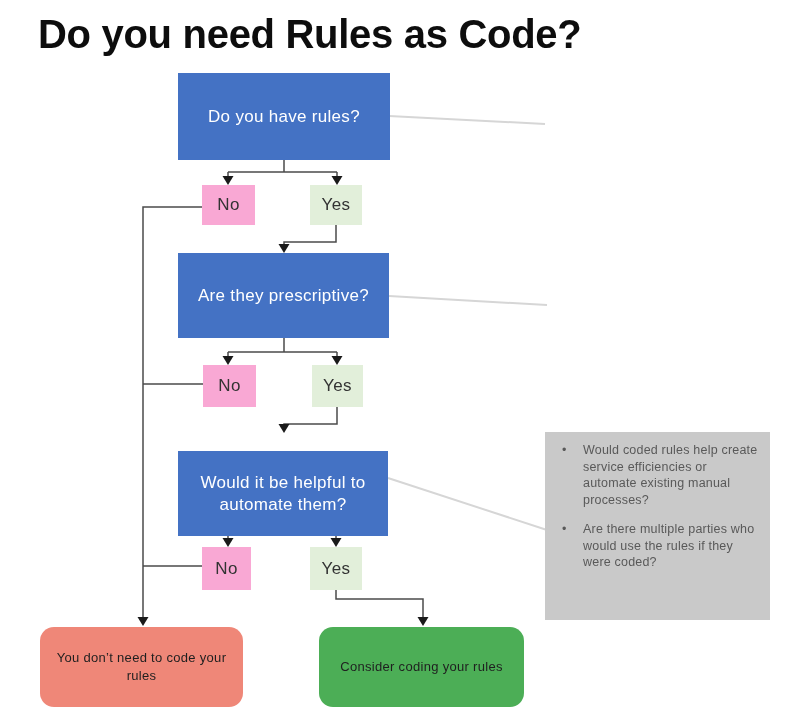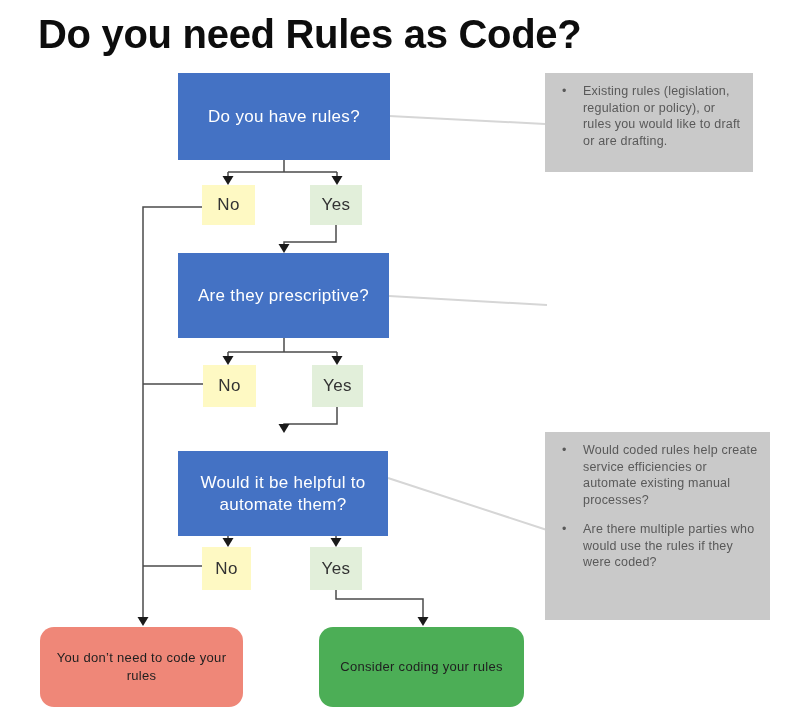--- a/index.html
+++ b/index.html
@@ -13,21 +13,21 @@
   }
   .box{position:absolute;display:flex;align-items:center;justify-content:center;text-align:center;box-sizing:border-box;}
   .decision{
     background:#4472c4;color:#ffffff;font-size:17px;letter-spacing:0.3px;
     padding:4px 12px;line-height:1.25;
   }
   .d1{left:178px;top:73px;width:212px;height:87px;}
   .d2{left:178px;top:253px;width:211px;height:85px;}
   .d3{left:178px;top:433px;width:210px;height:85px;margin-top:18px;}
   .answer{font-size:17px;color:#333;letter-spacing:0.4px;}
-  .no{background:#fef9c3;}
+  .no{background:#f9a8d4;}
   .yes{background:#e2efda;}
   .no1{left:202px;top:185px;width:53px;height:40px;}
   .yes1{left:310px;top:185px;width:52px;height:40px;}
   .no2{left:203px;top:365px;width:53px;height:42px;}
   .yes2{left:312px;top:365px;width:51px;height:42px;}
   .no3{left:202px;top:547px;width:49px;height:43px;}
   .yes3{left:310px;top:547px;width:52px;height:43px;}
   .outcome{
     border-radius:14px;font-size:13px;color:#1f1f1f;line-height:1.35;
     padding:6px 16px;letter-spacing:0.3px;
@@ -103,25 +103,20 @@
   <div class="box answer no no3">No</div>
   <div class="box answer yes yes3">Yes</div>
 
   <div class="box outcome outcome-no">
     <span>You don’t need to code your rules</span>
   </div>
   <div class="box outcome outcome-yes">
     <span>Consider coding your rules</span>
   </div>
 
-  <div class="note n1">
-    <ul>
-      <li>Existing rules (legislation, regulation or policy), or rules you would like to draft or are drafting.</li>
-    </ul>
-  </div>
   <div class="note n3">
     <ul>
       <li>Would coded rules help create service efficiencies or automate existing manual processes?</li>
       <li>Are there multiple parties who would use the rules if they were coded?</li>
     </ul>
   </div>
 
 </div>
 
 </body></html>

